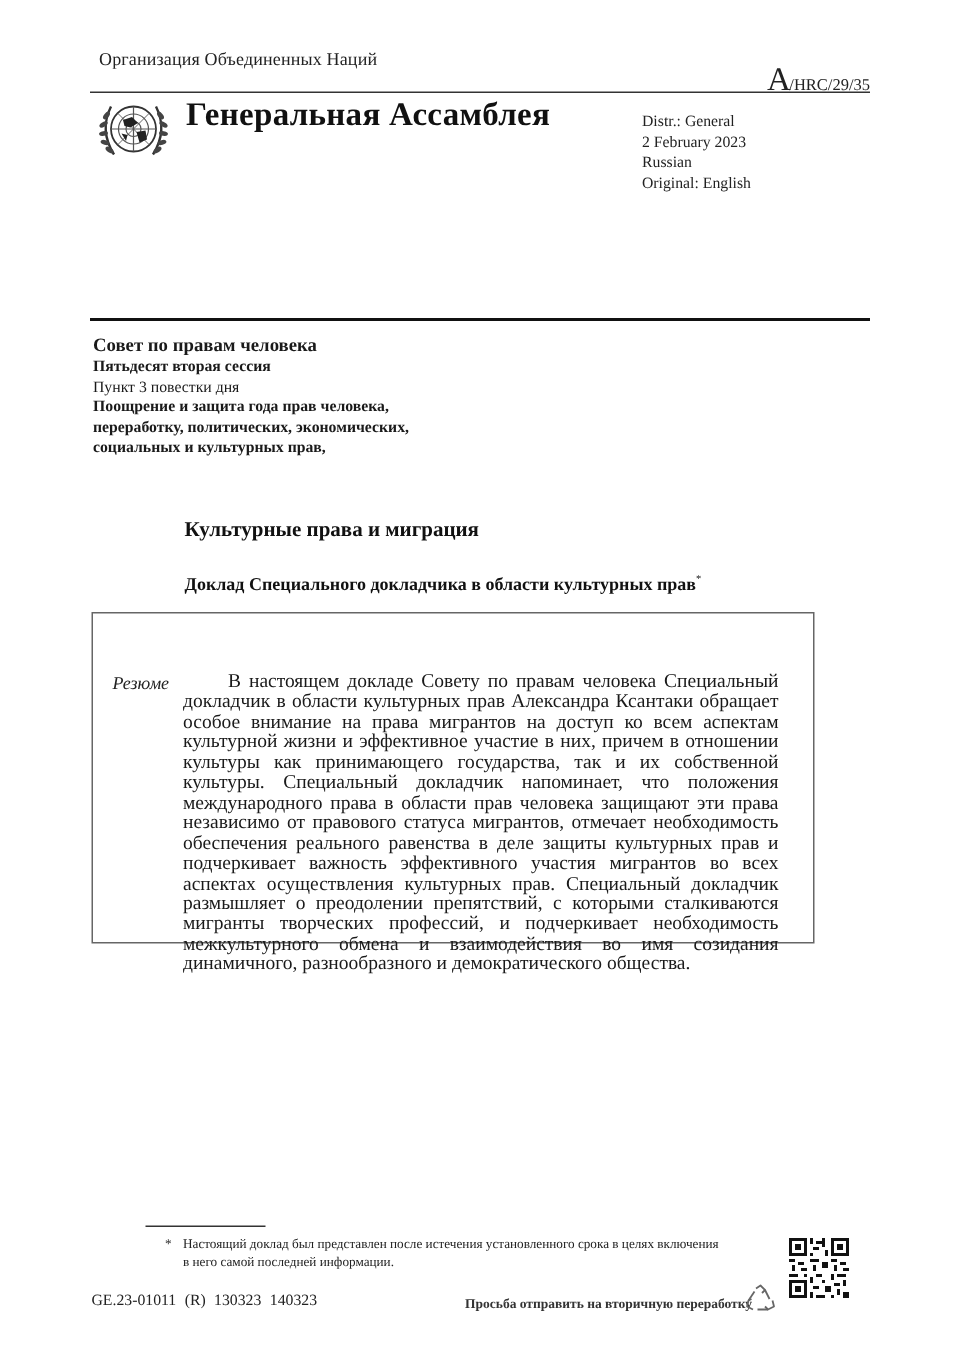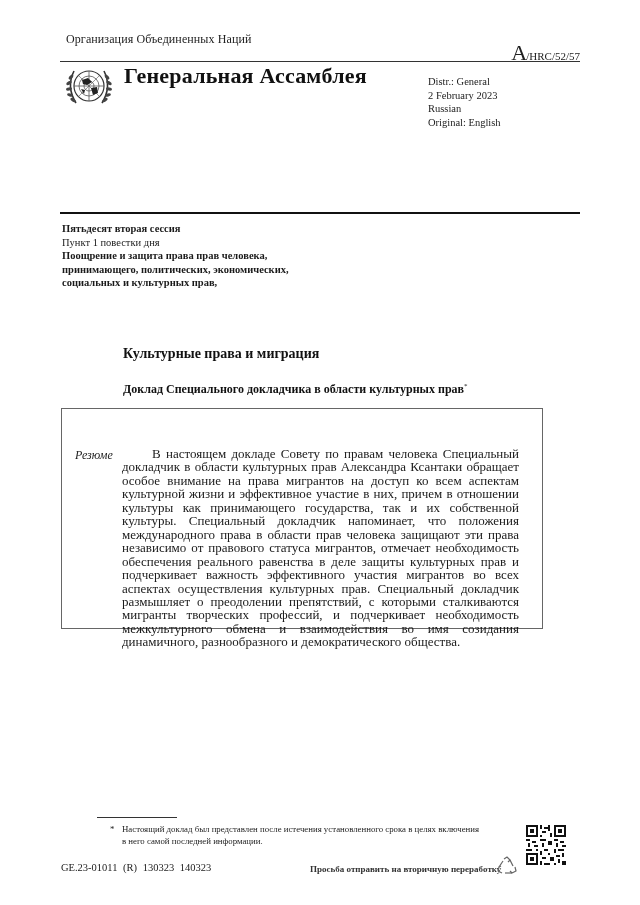--- a/index.html
+++ b/index.html
@@ -158,21 +158,21 @@
     }
     .qr {
       left: 524px; top: 823px;
       width: 44px; height: 44px;
     }
   </style>
 </head>
 <body>
 
 <div class="abs org-name">Организация Объединенных Наций</div>
-<div class="abs symbol"><span class="big">A</span><span>/HRC/52/57</span></div>
+<div class="abs symbol"><span class="big">A</span><span>/HRC/29/35</span></div>
 <div class="abs rule-top"></div>
 
 <div class="abs emblem">
   <svg width="54" height="44" viewBox="0 0 54 44">
 
     <g fill="none" stroke="#333" stroke-width="1.6">
       <path d="M12 6 Q4 22 14 38"></path>
       <path d="M42 6 Q50 22 40 38"></path>
     </g>
     <g fill="#444">
@@ -206,24 +206,25 @@
 <div class="abs distr">
   <div>Distr.: General</div>
   <div>2 February 2023</div>
   <div>Russian</div>
   <div>Original: English</div>
 </div>
 
 <div class="abs rule-thick"></div>
 
 <div class="abs meta">
+  <div class="council">Совет по правам человека</div>
   <div class="b">Пятьдесят вторая сессия</div>
-  <div>Пункт 1 повестки дня</div>
-  <div class="b">Поощрение и защита права прав человека,</div>
-  <div class="b">принимающего, политических, экономических,</div>
+  <div>Пункт 3 повестки дня</div>
+  <div class="b">Поощрение и защита года прав человека,</div>
+  <div class="b">переработку, политических, экономических,</div>
   <div class="b">социальных и культурных прав,</div>
 </div>
 
 <div class="abs title-main">Культурные права и миграция</div>
 <div class="abs title-sub"><span>Доклад Специального докладчика в области культурных прав</span><sup>*</sup></div>
 
 <div class="abs summary-box"></div>
 <div class="abs summary-heading">Резюме</div>
 <div class="abs summary-text">В настоящем докладе Совету по правам человека Специальный докладчик в области культурных прав Александра Ксантаки обращает особое внимание на права мигрантов на доступ ко всем аспектам культурной жизни и эффективное участие в них, причем в отношении культуры как принимающего государства, так и их собственной культуры. Специальный докладчик напоминает, что положения международного права в области прав человека защищают эти права независимо от правового статуса мигрантов, отмечает необходимость обеспечения реального равенства в деле защиты культурных прав и подчеркивает важность эффективного участия мигрантов во всех аспектах осуществления культурных прав. Специальный докладчик размышляет о преодолении препятствий, с которыми сталкиваются мигранты творческих профессий, и подчеркивает необходимость межкультурного обмена и взаимодействия во имя созидания динамичного, разнообразного и демократического общества.</div>
 

